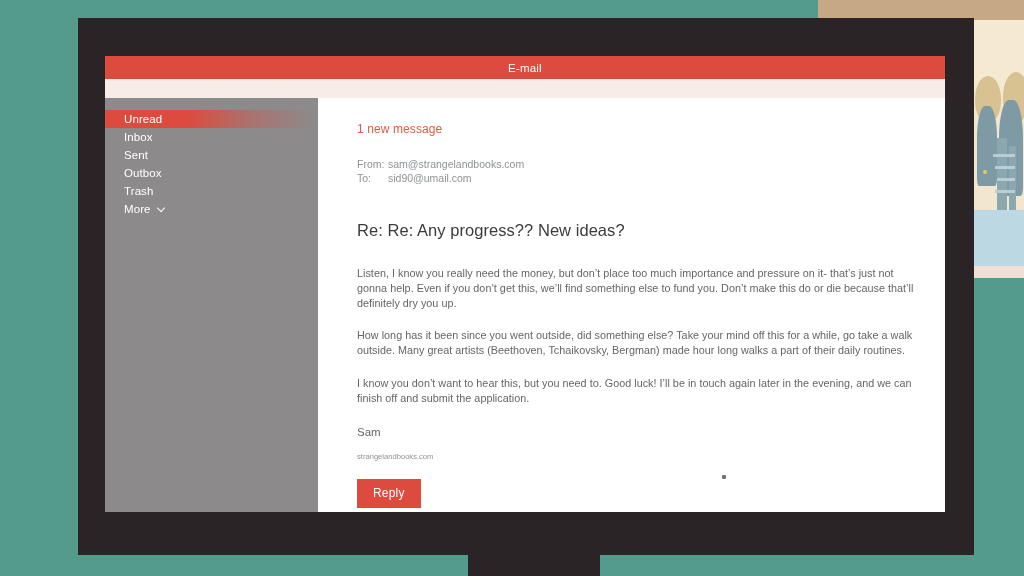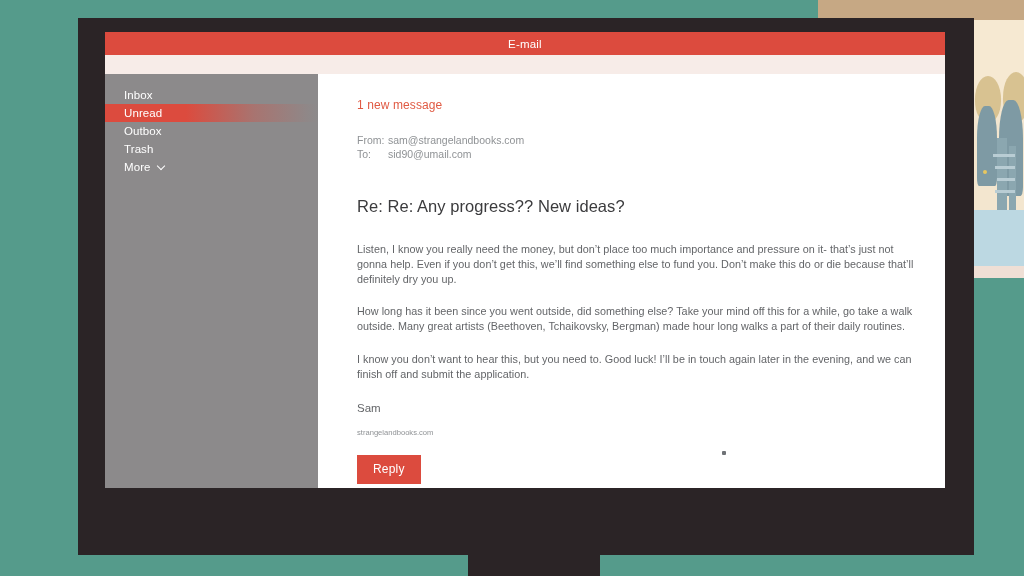--- a/index.html
+++ b/index.html
@@ -99,21 +99,21 @@
     background: #2b2426;
   }
   .monitor-neck {
     position: absolute;
     left: 468px; top: 555px;
     width: 132px; height: 21px;
     background: #2b2426;
   }
   .screen {
     position: absolute;
-    left: 105px; top: 32px;
+    left: 105px; top: 56px;
     width: 840px; height: 456px;
     background: #ffffff;
     overflow: hidden;
   }
 
   
   .titlebar {
     position: relative;
     height: 23px;
     background: #dc4b3e;
@@ -276,25 +276,28 @@
 
     <div class="titlebar">
       <span>E-mail</span>
     </div>
 
     <div class="toolbar"></div>
 
     <div class="app-body">
 
       <nav class="sidebar">
-        <div class="nav-item">
-          <span>Inbox</span>
-        </div>
         <div class="nav-item active">
           <span>Unread</span>
+        </div>
+        <div class="nav-item">
+          <span>Inbox</span>
+        </div>
+        <div class="nav-item">
+          <span>Sent</span>
         </div>
         <div class="nav-item">
           <span>Outbox</span>
         </div>
         <div class="nav-item">
           <span>Trash</span>
         </div>
         <div class="nav-item">
           <span>More</span>
           <span class="chev"></span>

